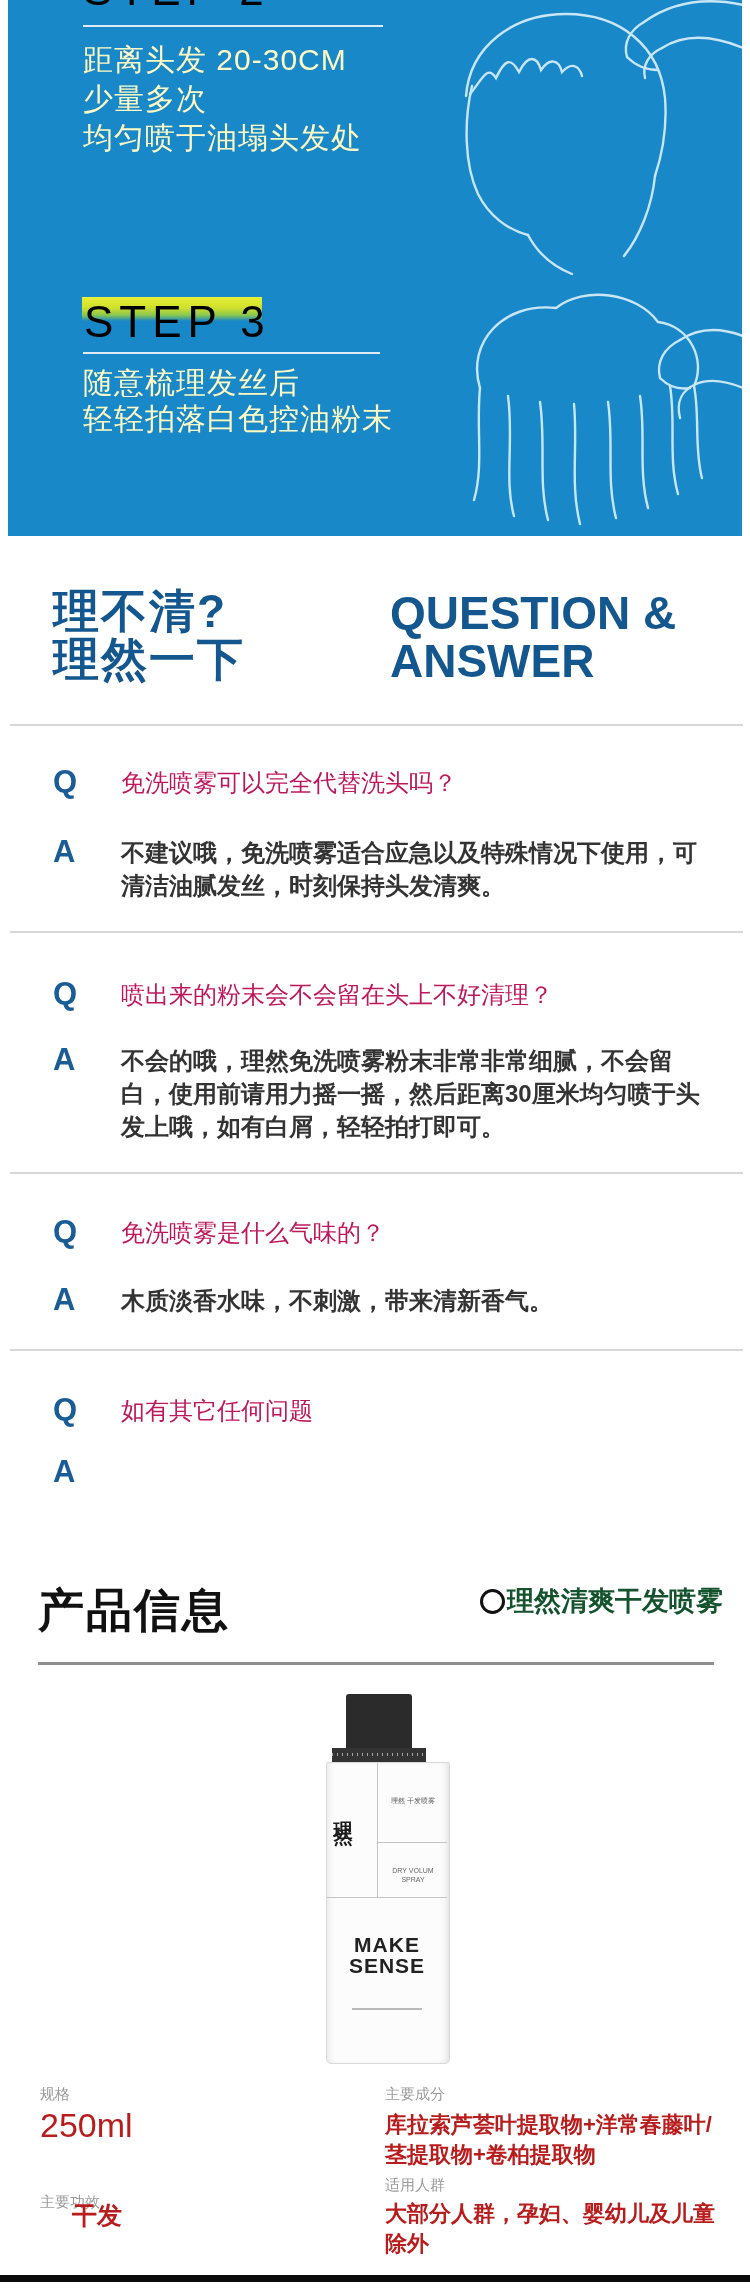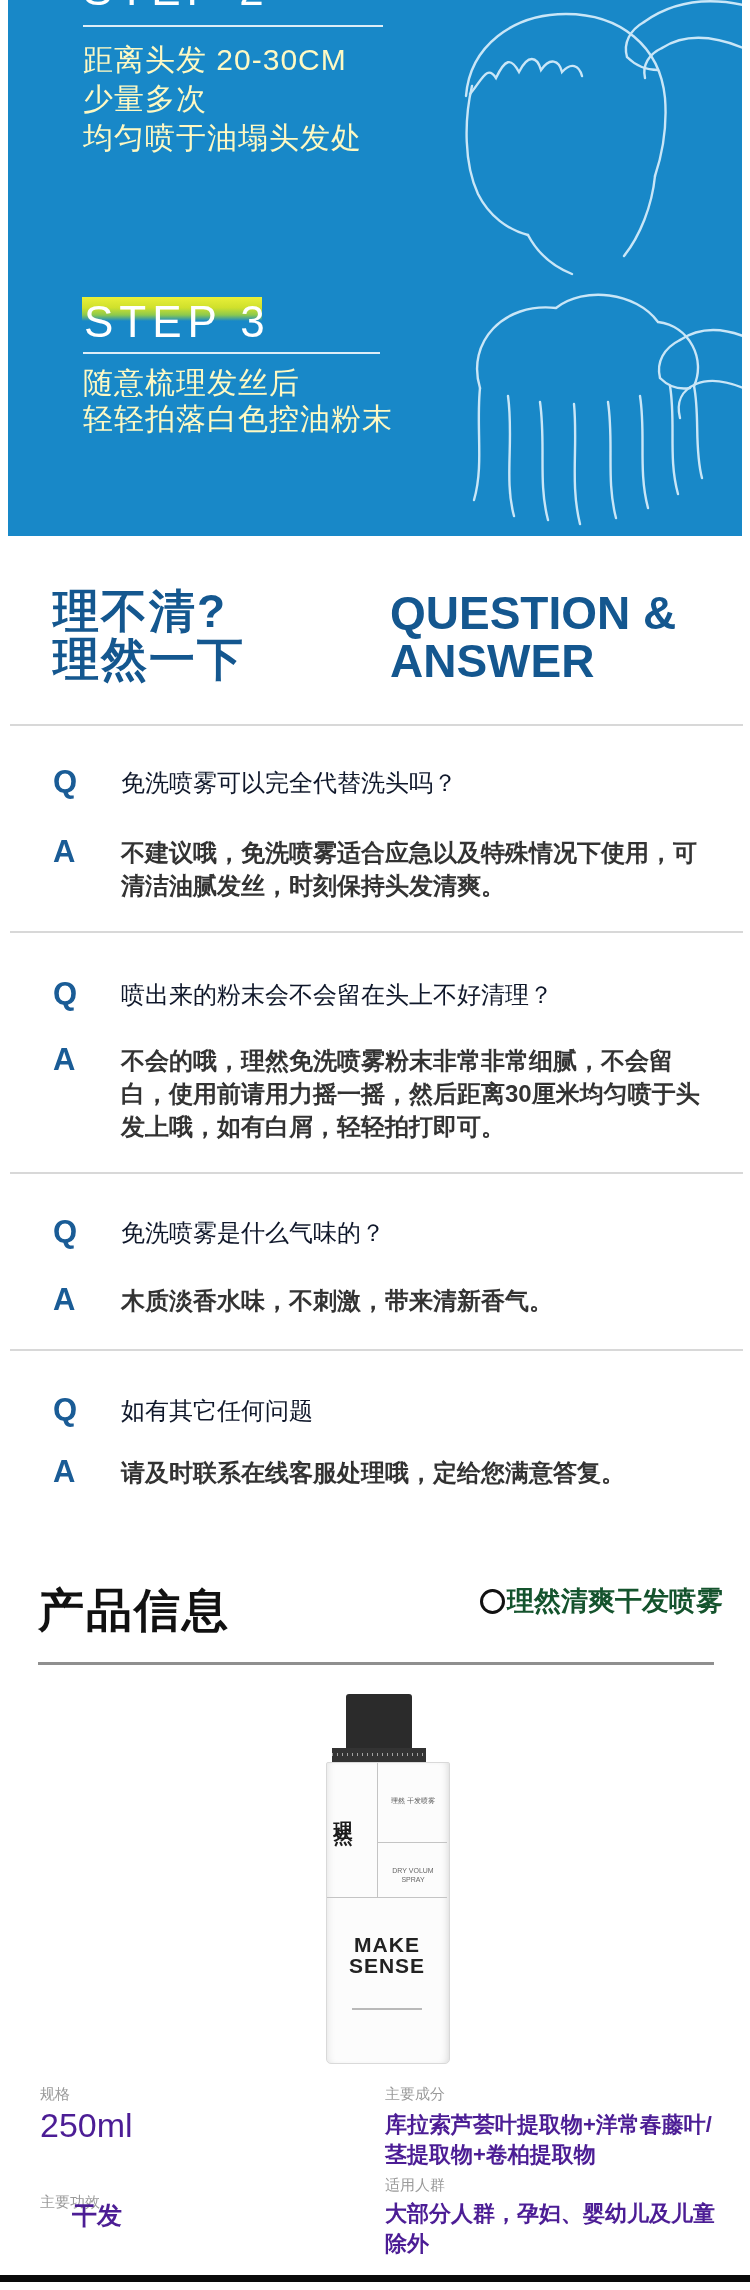--- a/index.html
+++ b/index.html
@@ -2,21 +2,21 @@
 <html><head>
 <meta charset="utf-8">
 <style>
   html,body{margin:0;padding:0;background:#fff;}
   .page{position:relative;width:750px;height:2290px;background:#ffffff;overflow:hidden;
         font-family:"Liberation Sans","DejaVu Sans",sans-serif;}
   .abs{position:absolute;}
 
   
   .blue-panel{left:8px;top:0;width:734px;height:536px;background:#1888c8;overflow:hidden;}
-  .step-title{color:#ffffff;font-weight:300;font-size:44px;letter-spacing:6px;line-height:1;}
+  .step-title{color:#000000;font-weight:300;font-size:44px;letter-spacing:6px;line-height:1;}
   .step2-title{left:75px;top:-32px;}
   .step-underline{height:2px;background:rgba(255,255,255,0.85);}
   .step2-underline{left:75px;top:25px;width:300px;}
   .step-line{color:#fef9c3;font-size:30px;font-weight:400;letter-spacing:1px;white-space:nowrap;}
   .s2l0{left:75px;top:40px;}
   .s2l1{left:75px;top:79px;}
   .s2l2{left:75px;top:118px;}
   .step3-highlight{left:74px;top:297px;width:180px;height:24px;
       background:linear-gradient(180deg,#e9f038 0%,#cfe02c 45%,#8cc94e 75%,rgba(24,136,200,0) 100%);}
   .step3-title{left:76px;top:300px;}
@@ -31,21 +31,21 @@
   .qa-cn2{left:53px;top:636px;}
   .qa-en{color:#14578f;font-size:46px;font-weight:800;line-height:1;letter-spacing:0px;}
   .qa-en1{left:390px;top:590px;}
   .qa-en2{left:390px;top:638px;}
 
   .divider{left:10px;width:733px;height:2px;background:#d8d8d8;}
   .dv1{top:724px;} .dv2{top:931px;} .dv3{top:1172px;} .dv4{top:1349px;}
 
   .qa-letter{left:53px;color:#1a5c96;font-size:31px;font-weight:800;line-height:1;}
   .qa-text{left:121px;width:594px;font-size:24px;line-height:33px;}
-  .q-text{color:#0f172a;font-weight:400;}
+  .q-text{color:#be185d;font-weight:400;}
   .a-text{color:#333333;font-weight:600;}
   .q1{top:766px;} .a1{top:836px;}
   .q2{top:978px;} .a2{top:1044px;}
   .q3{top:1216px;} .a3{top:1284px;}
   .q4{top:1394px;} .a4{top:1456px;}
 
   
   .prod-title{left:38px;top:1580px;font-size:46px;font-weight:800;color:#111;letter-spacing:2px;}
   .prod-name{left:480px;top:1583px;width:262px;color:#14532d;font-size:27px;font-weight:700;
              display:flex;align-items:center;}
@@ -67,21 +67,21 @@
   .brand-vertical{left:334px;top:1806px;width:22px;color:#1c1c1c;font-size:19px;font-weight:700;
       writing-mode:vertical-rl;text-orientation:upright;letter-spacing:6px;}
   .side-label{left:380px;top:1796px;width:66px;color:#555;font-size:7px;line-height:9px;text-align:center;}
   .side-label-en{left:380px;top:1866px;width:66px;color:#666;font-size:7px;line-height:9px;text-align:center;}
   .make-sense{left:327px;top:1934px;width:120px;text-align:center;color:#222;
       font-size:21px;font-weight:800;line-height:21px;letter-spacing:1px;}
   .fineprint{left:352px;top:2008px;width:70px;height:2px;background:#b9b9b9;}
 
   
   .spec-label{font-size:15px;color:#9a9a9a;font-weight:400;text-align:center;}
-  .spec-value{color:#4c1d95;}
+  .spec-value{color:#b91c1c;}
   .sp1l{left:40px;top:2085px;} .sp1v{left:40px;top:2106px;font-size:34px;font-weight:500;}
   .sp2l{left:385px;top:2085px;} .sp2v{left:385px;top:2110px;width:340px;font-size:22px;font-weight:700;line-height:30px;}
   .sp3l{left:40px;top:2176px;margin-top:17px;} .sp3v{left:40px;top:2199px;font-size:25px;font-weight:700;margin-left:32px;}
   .sp4l{left:385px;top:2176px;} .sp4v{left:385px;top:2199px;width:340px;font-size:22px;font-weight:700;line-height:30px;}
 
   .bottom-bar{left:0;top:2275px;width:750px;height:7px;background:#0a0a0a;}
 </style>
 </head>
 <body>
 
@@ -157,21 +157,20 @@
   <div class="abs qa-text a-text a2">不会的哦，理然免洗喷雾粉末非常非常细腻，不会留白，使用前请用力摇一摇，然后距离30厘米均匀喷于头发上哦，如有白屑，轻轻拍打即可。</div>
 
   <div class="abs qa-letter q3">Q</div>
   <div class="abs qa-text q-text q3">免洗喷雾是什么气味的？</div>
   <div class="abs qa-letter a3">A</div>
   <div class="abs qa-text a-text a3">木质淡香水味，不刺激，带来清新香气。</div>
 
   <div class="abs qa-letter q4">Q</div>
   <div class="abs qa-text q-text q4">如有其它任何问题</div>
   <div class="abs qa-letter a4">A</div>
-  <div class="abs qa-text a-text a4">请及时联系在线客服处理哦，定给您满意答复。</div>
 
   <div class="abs prod-title">产品信息</div>
   <div class="abs prod-name">
     <span class="brand-circle"></span>
     <span>理然清爽干发喷雾</span>
   </div>
   <div class="abs prod-divider"></div>
 
   <div>
     <div class="abs bottle-cap"></div>

